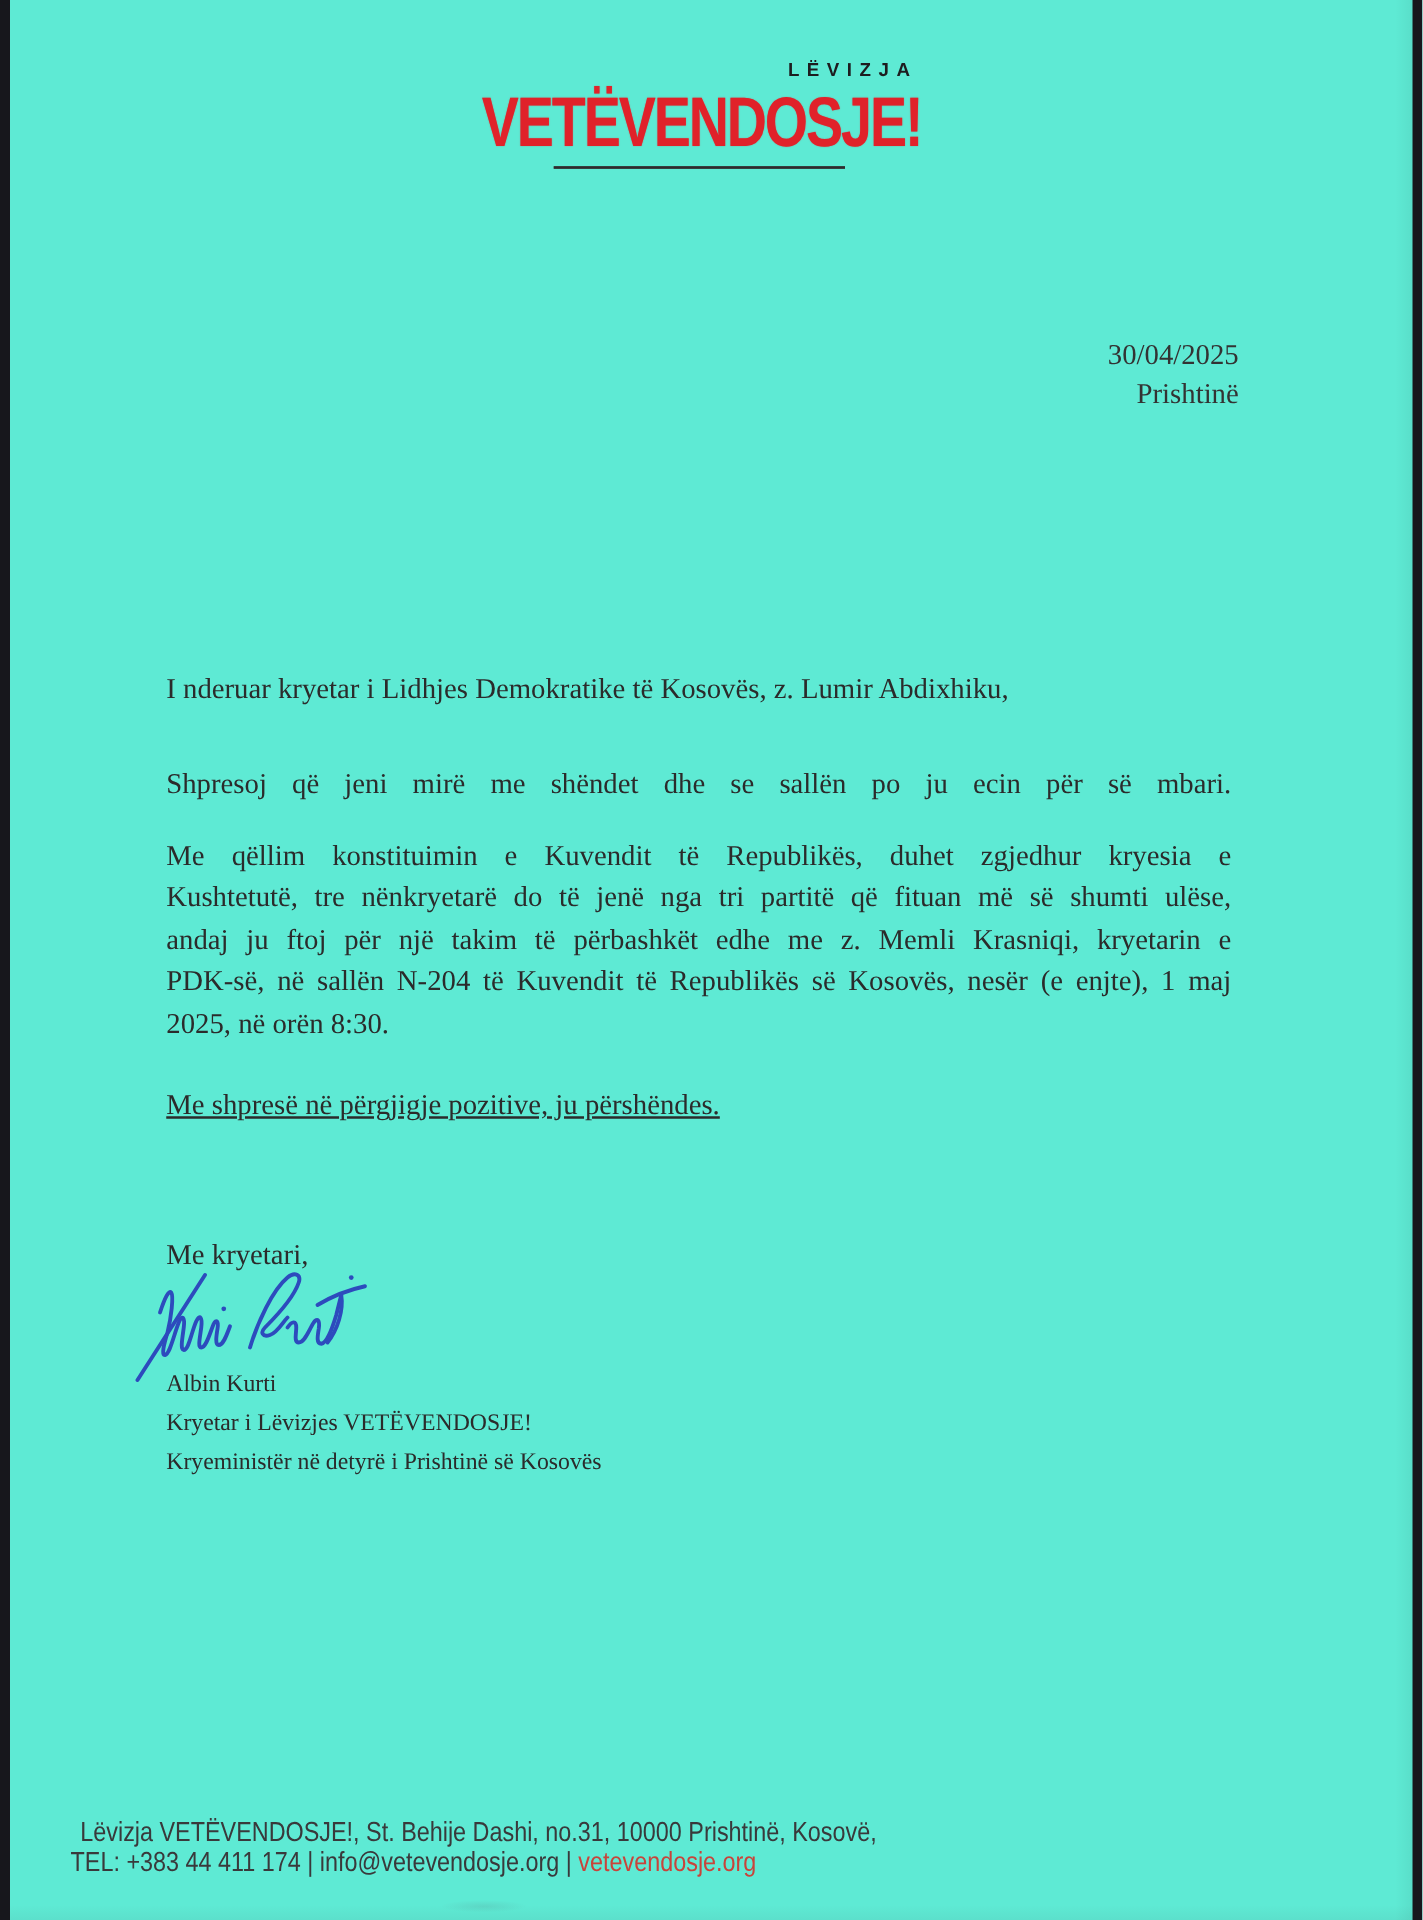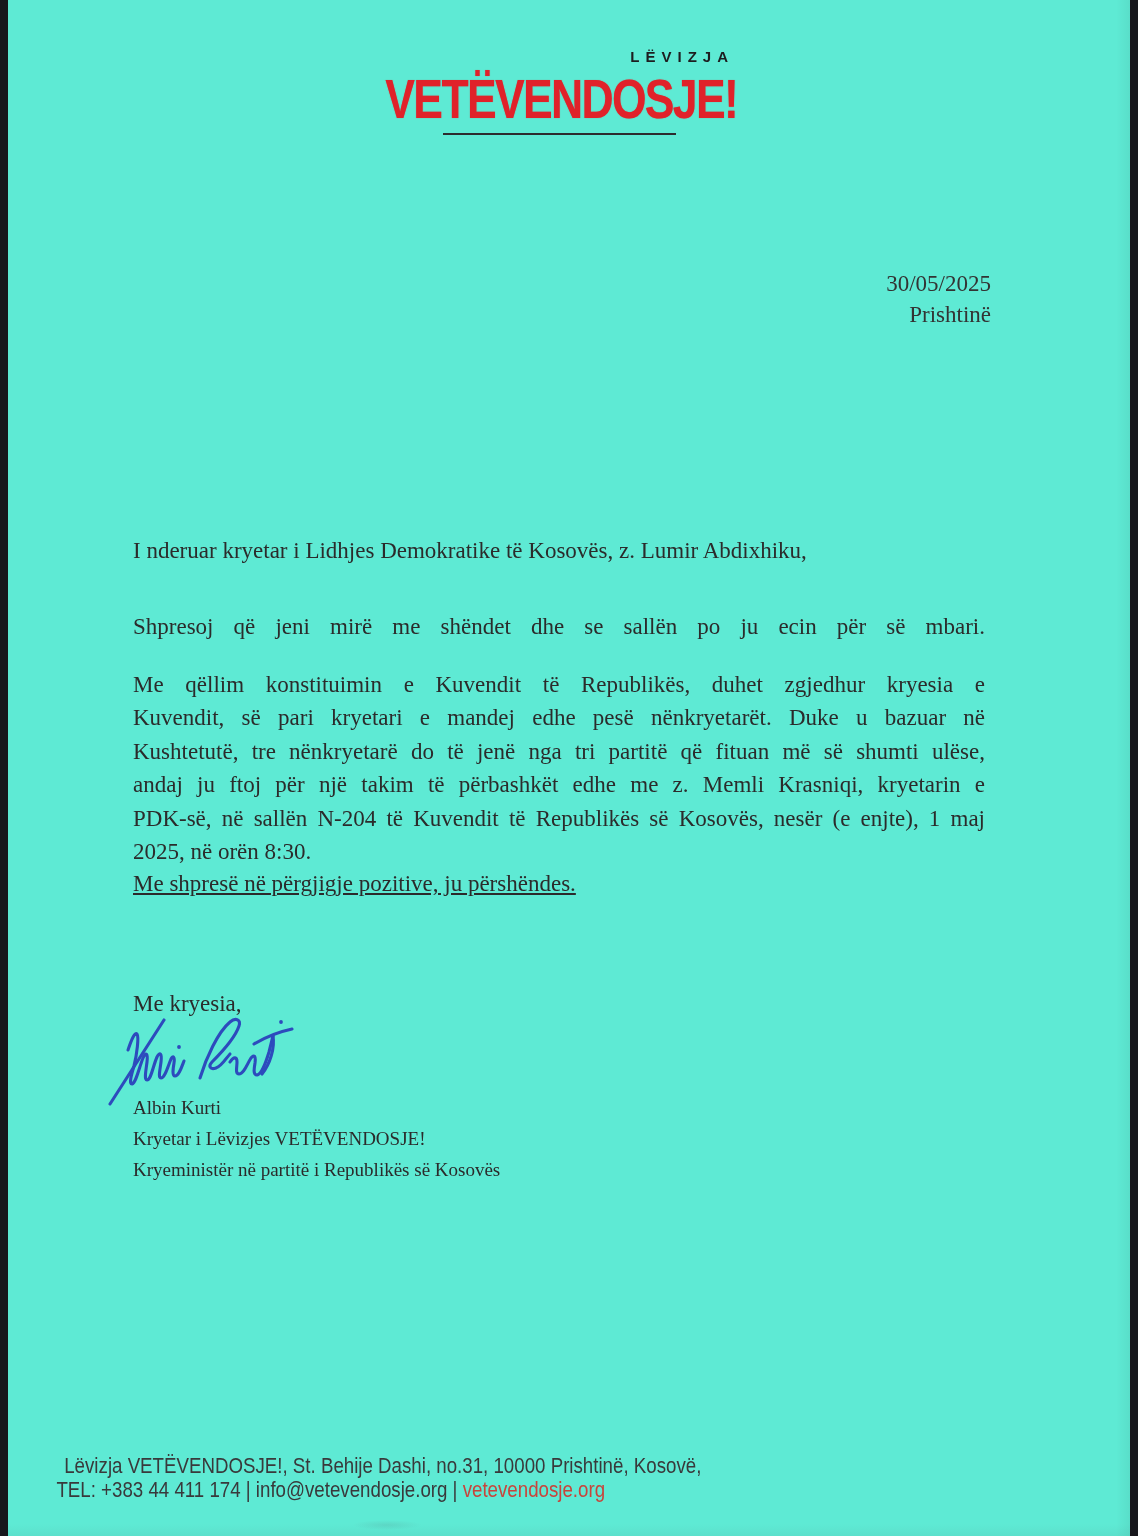--- a/index.html
+++ b/index.html
@@ -71,56 +71,55 @@
   <div class="edge-shadow"></div>
   <div class="edge right"></div>
 
   <div class="logo">
     <div class="logo-sub">LËVIZJA</div>
     <div class="logo-brand">VETËVENDOSJE!</div>
   </div>
   <div class="logo-underline"></div>
 
   <div class="dateblock">
-    <div>30/05/2025</div>
+    <div>30/04/2025</div>
     <div>Prishtinë</div>
   </div>
 
   <div class="bodytext salutation">I nderuar kryetar i Lidhjes Demokratike të Kosovës, z. Lumir Abdixhiku,</div>
 
   <div class="bodytext para1 jline">Shpresoj që jeni mirë me shëndet dhe se sallën po ju ecin për së mbari.</div>
 
   <div class="bodytext para2">
     <div class="jline">Me qëllim konstituimin e Kuvendit të Republikës, duhet zgjedhur kryesia e</div>
-    <div class="jline">Kuvendit, së pari kryetari e mandej edhe pesë nënkryetarët. Duke u bazuar në</div>
     <div class="jline">Kushtetutë, tre nënkryetarë do të jenë nga tri partitë që fituan më së shumti ulëse,</div>
     <div class="jline">andaj ju ftoj për një takim të përbashkët edhe me z. Memli Krasniqi, kryetarin e</div>
     <div class="jline">PDK-së, në sallën N-204 të Kuvendit të Republikës së Kosovës, nesër (e enjte), 1 maj</div>
     <div>2025, në orën 8:30.</div>
   </div>
 
   <div class="bodytext para3">Me shpresë në përgjigje pozitive, ju përshëndes.</div>
 
-  <div class="bodytext closing">Me kryesia,</div>
+  <div class="bodytext closing">Me kryetari,</div>
 
   <svg class="signature" viewBox="0 0 195 92" fill="none" stroke="#2d4bbd" stroke-width="3.1" stroke-linecap="round" stroke-linejoin="round">
     <path d="M2,90 L56,6"></path>
     <path d="M20,36 C24,24 27,18 29,20 C31,23 29,40 26,52 C23,62 21,70 24,70 C28,69 31,54 35,44 C38,37 40,40 39,48 C38,56 36,66 39,66 C43,66 45,52 49,43 C52,37 54,40 53,48 C52,56 50,64 53,64 C57,64 60,52 63,45 C65,41 67,43 66,49 C65,55 64,62 67,62 C71,62 74,52 76,47"></path>
     <circle cx="71" cy="33" r="1.9" fill="#2d4bbd" stroke="none"></circle>
     <path d="M92,64 C98,44 110,18 122,8 C128,3 133,6 131,12 C127,24 114,38 104,48 C100,52 102,56 108,54 C114,52 118,44 122,40"></path>
     <path d="M122,48 C126,42 129,43 129,48 C129,53 127,60 131,60 C136,60 139,50 143,44 C146,40 148,42 147,49 C146,55 145,61 149,61 C154,60 158,48 161,38 L165,22"></path>
     <path d="M146,30 C156,24 170,18 184,15"></path>
     <path d="M165,22 C167,34 162,50 154,60"></path>
     <circle cx="173" cy="8" r="1.9" fill="#2d4bbd" stroke="none"></circle>
   </svg>
 
   <div class="nameblock">
     <div>Albin Kurti</div>
     <div>Kryetar i Lëvizjes VETËVENDOSJE!</div>
-    <div>Kryeministër në partitë i Republikës së Kosovës</div>
+    <div>Kryeministër në detyrë i Prishtinë së Kosovës</div>
   </div>
 
   <div class="footer">
     <div class="footer-line">Lëvizja VETËVENDOSJE!, St. Behije Dashi, no.31, 10000 Prishtinë, Kosovë,</div>
     <br>
     <div class="footer-line"><span>TEL: +383 44 411 174 | info@vetevendosje.org | </span><span class="footer-link" style="color:#c8443b;">vetevendosje.org</span></div>
   </div>
 
   <div class="bottom-shade"></div>
   <div class="smudge"></div>

